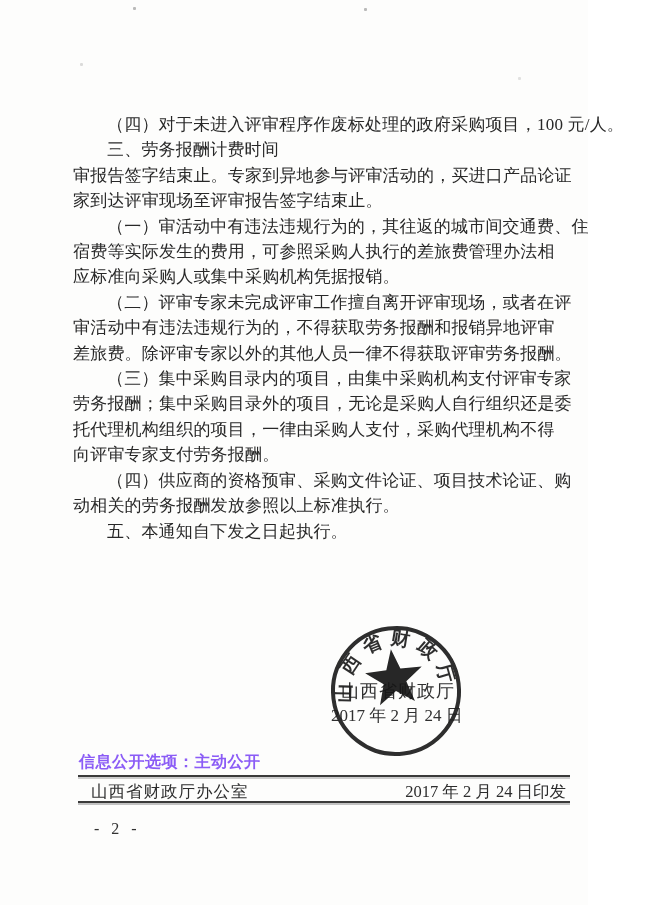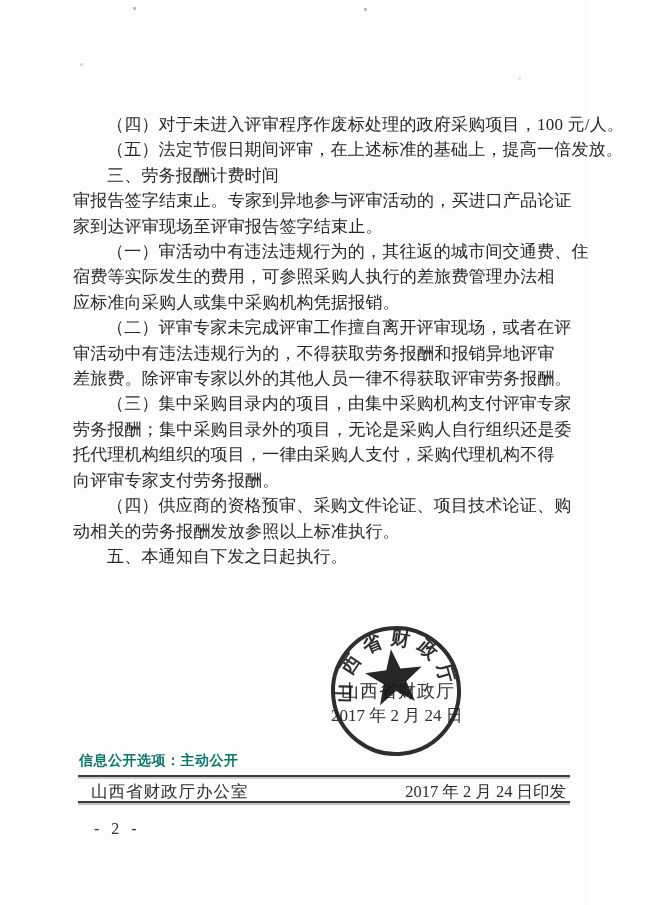--- a/index.html
+++ b/index.html
@@ -43,22 +43,22 @@
   }
   .seal {
     position: absolute; left: 326px; top: 621px;
     width: 140px; height: 140px;
     transform: rotate(-7deg);
     opacity: 0.92;
   }
   .footer-disclosure {
     position: absolute; left: 79px; top: 752px;
     font-family: "Liberation Sans", "DejaVu Sans", sans-serif;
-    font-weight: bold; font-size: 14px; letter-spacing: 0.5px;
-    color: #0f766e; white-space: nowrap;
+    font-weight: bold; font-size: 16px; letter-spacing: 0.5px;
+    color: #8b5cf6; white-space: nowrap;
   }
   .rule {
     position: absolute; left: 78px; width: 492px; height: 2px;
     background: #3a3a3a;
     box-shadow: 0 2px 0 rgba(60,60,60,0.25);
   }
   .rule-top { top: 775px; }
   .rule-bottom { top: 801px; box-shadow: 0 2px 0 rgba(60,60,60,0.3); }
   .footer-row {
     position: absolute; left: 78px; top: 781px; width: 492px;
@@ -78,21 +78,20 @@
 
 <div class="page">
 
   <div class="speck" style="left:133px; top:7px;"></div>
   <div class="speck" style="left:364px; top:8px;"></div>
   <div class="speck" style="left:80px;  top:63px; opacity:.5;"></div>
   <div class="speck" style="left:518px; top:77px; opacity:.4;"></div>
 
   <div class="doc-body">
       <div class="line indent">（四）对于未进入评审程序作废标处理的政府采购项目，100 元/人。</div>
-      <div class="line indent">（五）法定节假日期间评审，在上述标准的基础上，提高一倍发放。</div>
       <div class="line indent">三、劳务报酬计费时间</div>
       <div class="line">审报告签字结束止。专家到异地参与评审活动的，买进口产品论证</div>
       <div class="line">家到达评审现场至评审报告签字结束止。</div>
       <div class="line indent">（一）审活动中有违法违规行为的，其往返的城市间交通费、住</div>
       <div class="line">宿费等实际发生的费用，可参照采购人执行的差旅费管理办法相</div>
       <div class="line">应标准向采购人或集中采购机构凭据报销。</div>
       <div class="line indent">（二）评审专家未完成评审工作擅自离开评审现场，或者在评</div>
       <div class="line">审活动中有违法违规行为的，不得获取劳务报酬和报销异地评审</div>
       <div class="line">差旅费。除评审专家以外的其他人员一律不得获取评审劳务报酬。</div>
       <div class="line indent">（三）集中采购目录内的项目，由集中采购机构支付评审专家</div>

